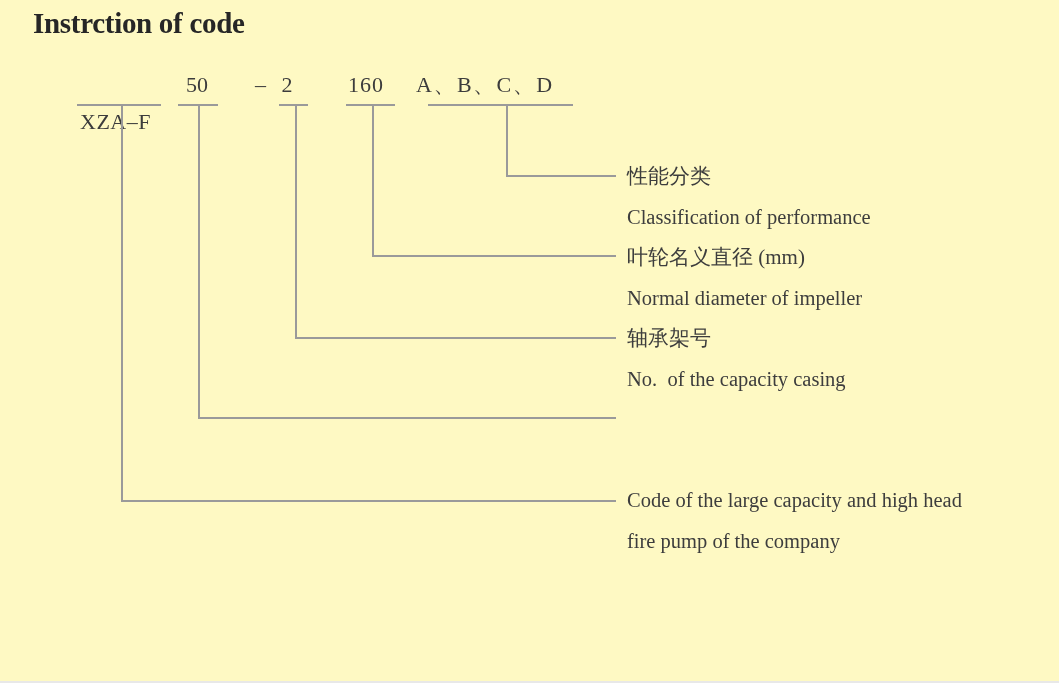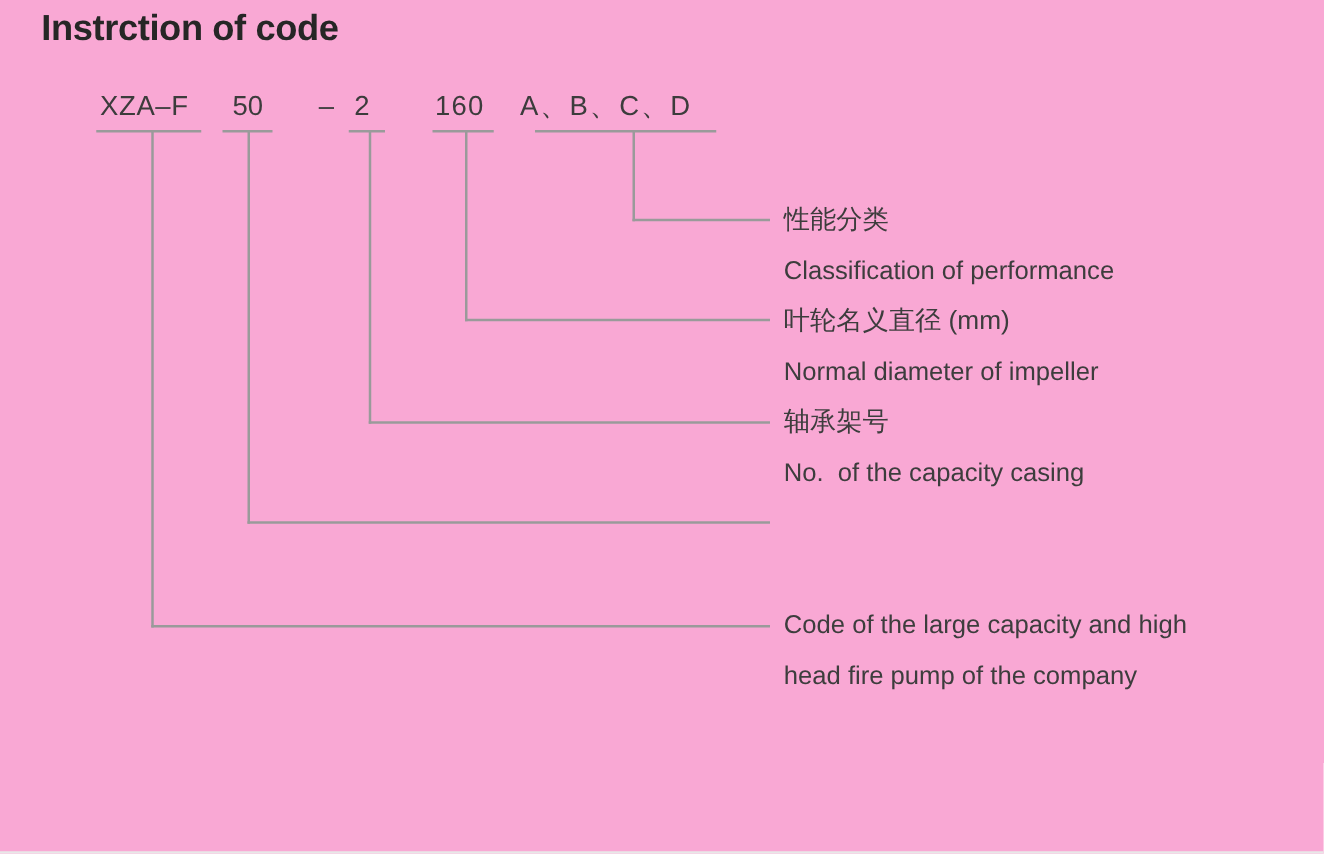--- a/index.html
+++ b/index.html
@@ -5,43 +5,44 @@
   html, body {
     margin: 0;
     padding: 0;
     background: #ffffff;
     font-family: "Liberation Sans", sans-serif;
   }
   .page {
     position: relative;
     width: 1059px;
     height: 683px;
-    background: #f9a8d4;
+    background: #fef9c3;
     overflow: hidden;
+    font-family: Liberation Serif, serif;
   }
   .title {
     position: absolute;
     left: 33px;
     top: 7px;
     margin: 0;
     font-size: 29px;
     line-height: 32px;
     font-weight: bold;
     letter-spacing: -0.3px;
     color: #262626;
   }
   .code-part {
     position: absolute;
     top: 72px;
     font-size: 22px;
     line-height: 26px;
     color: #3c3c3c;
     white-space: pre;
   }
-  .cp1 { left: 80px; letter-spacing: 0.5px; }
+  .cp1 { left: 80px; letter-spacing: 0.5px; margin-top: 37px; }
   .cp2 { left: 186px; }
   .cp3 { left: 255px; word-spacing: 10px; }
   .cp4 { left: 348px; letter-spacing: 1px; }
   .cp5 { left: 416px; letter-spacing: 1.5px; }
 
   .underline {
     position: absolute;
     top: 104px;
     height: 2px;
     background: #9a9a9a;

